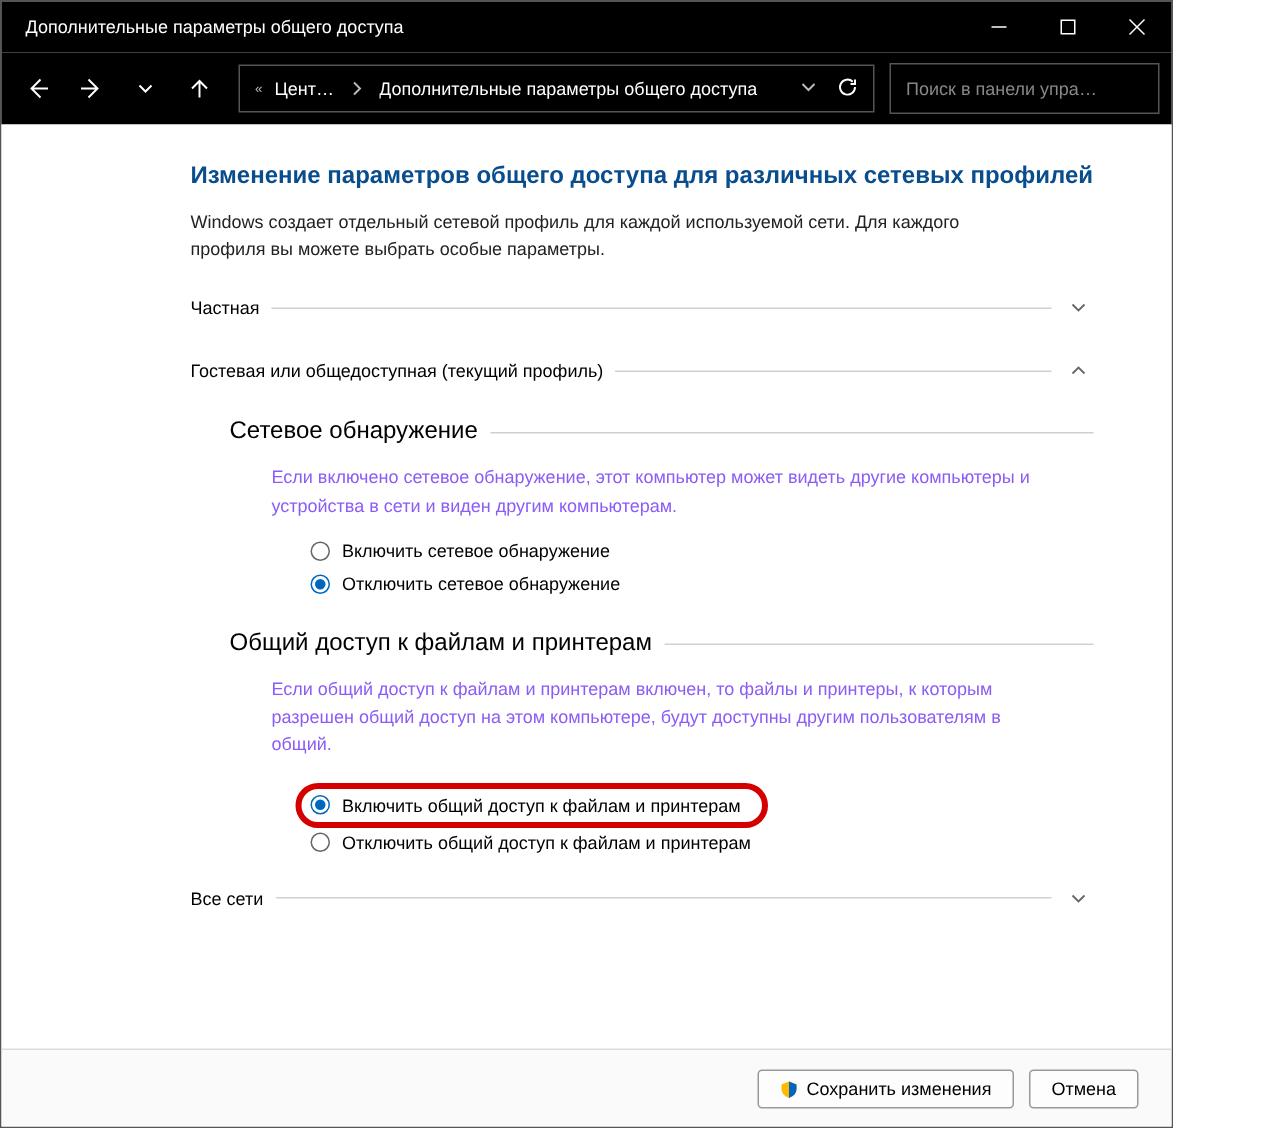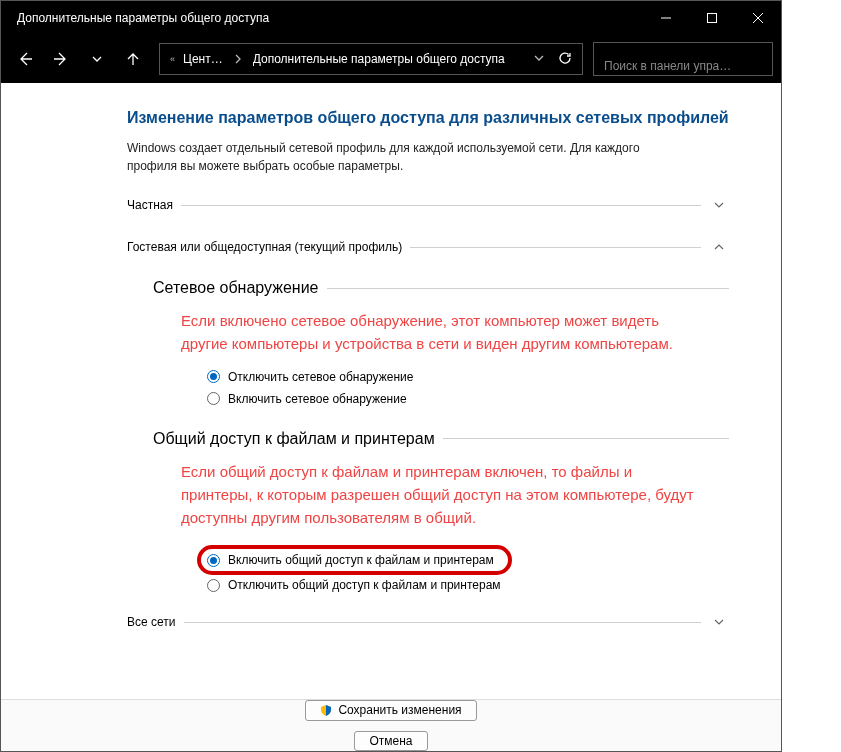--- a/index.html
+++ b/index.html
@@ -12,42 +12,42 @@
 .titlebar-btn svg { fill: none; stroke: #fff; stroke-width: 1; }
 .navbar { height: 48px; background: #000; display: flex; align-items: center; padding: 0 8px; gap: 4px; }
 .nav-btn { width: 32px; height: 32px; display: flex; align-items: center; justify-content: center; color: #fff; }
 .nav-btn svg { stroke: #fff; fill: none; stroke-width: 1.3; }
 .addr-box { flex: 1; height: 32px; border: 1px solid #555; display: flex; align-items: center; padding: 0 10px; gap: 8px; margin: 0 6px; color: #fff; font-size: 12px; }
 .addr-seg { white-space: nowrap; overflow: hidden; text-overflow: ellipsis; }
 .addr-seg.first { max-width: 52px; }
 .addr-sep { color: #bbb; font-size: 9px; }
 .addr-chev-right { width: 14px; height: 32px; display: flex; align-items: center; justify-content: center; }
 .addr-end { margin-left: auto; display: flex; align-items: center; gap: 14px; }
-.search-box { width: 180px; height: 32px; border: 1px solid #555; display: flex; padding: 16px 10px; color: #888; font-size: 12px; }
+.search-box { width: 180px; height: 32px; border: 1px solid #555; display: flex; align-items: center; padding: 16px 10px; color: #888; font-size: 12px; }
 .content { flex: 1; background: #fff; padding: 26px 22px 10px 22px; overflow: auto; }
 .page-title { color: #0a4d8c; font-size: 16px; font-weight: 700; margin-bottom: 12px; }
 .page-desc { color: #222; font-size: 12px; line-height: 1.5; margin-bottom: 18px; padding-right: 50px; }
 .section-row { display: flex; align-items: center; gap: 8px; height: 24px; cursor: pointer; }
 .section-label { font-size: 12px; color: #000; white-space: nowrap; }
 .section-line { flex: 1; height: 1px; background: #d0d0d0; }
 .section-chev { width: 20px; display: flex; justify-content: center; }
 .section-chev svg { stroke: #666; fill: none; stroke-width: 1.2; }
 .section-body { padding: 6px 0 14px 26px; }
 .sub-label { font-size: 16px; color: #000; }
 .sub-row { display: flex; align-items: center; gap: 8px; height: 22px; margin-top: 12px; }
 .sub-row .section-line { flex: 1; }
-.sub-desc { font-size: 15px; color: #ef4444; line-height: 1.55; padding: 10px 30px 10px 28px; }
+.sub-desc { font-size: 12px; color: #8b5cf6; line-height: 1.55; padding: 10px 30px 10px 28px; }
 .radio-group { padding-left: 54px; }
 .radio-item { display: flex; align-items: center; gap: 8px; height: 22px; font-size: 12px; color: #000; cursor: pointer; }
 .radio-outer { width: 13px; height: 13px; border-radius: 50%; border: 1px solid #666; display: flex; align-items: center; justify-content: center; flex-shrink: 0; }
 .radio-outer.sel { border-color: #0067c0; }
 .radio-inner { width: 7px; height: 7px; border-radius: 50%; background: #0067c0; }
 .highlight-box { display: inline-flex; align-items: center; border: 4px solid #d40000; border-radius: 16px; padding: 4px 14px 4px 6px; margin: 6px 0 2px -10px; }
 .hl-radio-item { display: flex; align-items: center; gap: 8px; font-size: 12px; color: #000; cursor: pointer; }
-.footer { height: 52px; border-top: 1px solid #ddd; display: flex; align-items: center; justify-content: flex-end; padding: 0 22px; gap: 10px; background: #fafafa; flex-direction: column; }
+.footer { height: 52px; border-top: 1px solid #ddd; display: flex; align-items: center; justify-content: flex-end; padding: 0 22px; gap: 10px; background: #fafafa; }
 .btn { height: 26px; padding: 0 14px; font-size: 12px; border: 1px solid #999; border-radius: 3px; background: #fdfdfd; display: flex; align-items: center; gap: 6px; cursor: pointer; }
 .btn .shield { display: inline-flex; align-items: center; }
 .spacer-v-lg { height: 18px; }
 </style>
 </head>
 <body>
 
 <div class="window">
 
   <div class="titlebar">
@@ -144,28 +144,28 @@
       </div>
 
       <div class="section-body">
         <div class="sub-row">
           <span class="sub-label">Сетевое обнаружение</span>
           <div class="section-line"></div>
         </div>
         <div class="sub-desc">Если включено сетевое обнаружение, этот компьютер может видеть другие компьютеры и устройства в сети и виден другим компьютерам.</div>
         <div class="radio-group">
           <div class="radio-item">
+            <span class="radio-outer"></span>
+            <span>Включить сетевое обнаружение</span>
+          </div>
+          <div class="radio-item">
             <span class="radio-outer sel">
                 <span class="radio-inner"></span>
               </span>
             <span>Отключить сетевое обнаружение</span>
-          </div>
-          <div class="radio-item">
-            <span class="radio-outer"></span>
-            <span>Включить сетевое обнаружение</span>
           </div>
         </div>
 
         <div class="sub-row" style="margin-top:18px;">
           <span class="sub-label">Общий доступ к файлам и принтерам</span>
           <div class="section-line"></div>
         </div>
         <div class="sub-desc">Если общий доступ к файлам и принтерам включен, то файлы и принтеры, к которым разрешен общий доступ на этом компьютере, будут доступны другим пользователям в общий.</div>
         <div class="radio-group">
           <div class="highlight-box">

